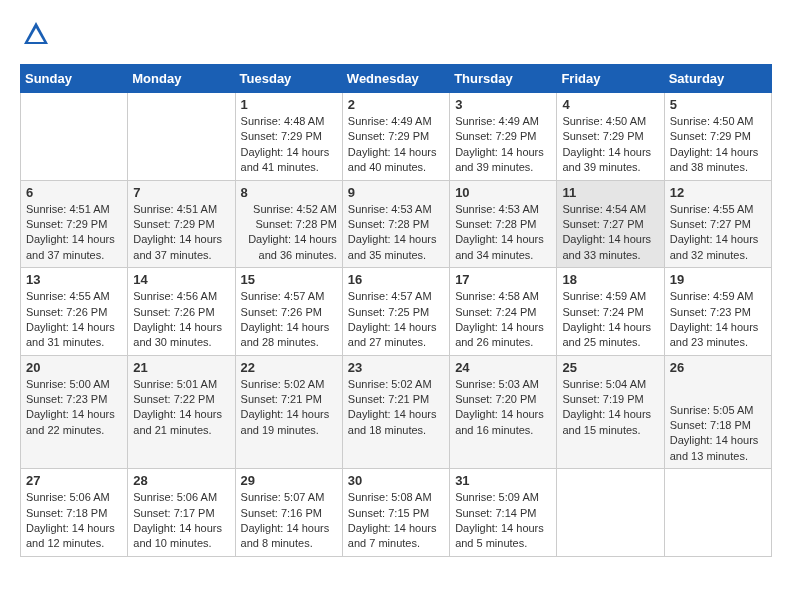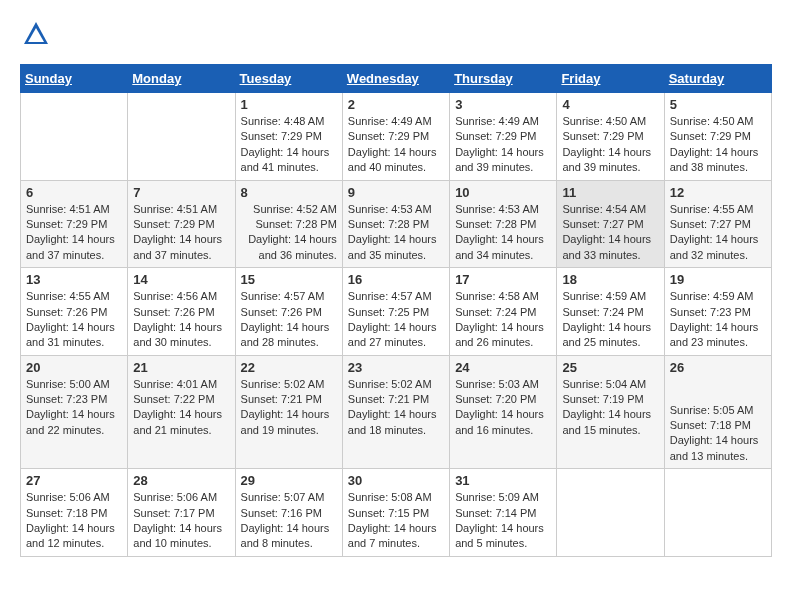--- a/index.html
+++ b/index.html
@@ -53,21 +53,20 @@
       border: 1px solid #ccc;
     }
     .calendar th {
       background: #1a5fb4;
       color: #fff;
       font-size: 13px;
       font-weight: bold;
       padding: 6px 4px;
       text-align: left;
       border: 1px solid #1a5fb4;
-      text-decoration: underline;
     }
     .calendar td {
       vertical-align: top;
       border: 1px solid #ccc;
       padding: 4px 5px;
       width: calc(100% / 7);
       min-height: 80px;
       background: #fff;
     }
     .calendar tr:nth-child(even) td {
@@ -245,21 +244,21 @@
       </tr>
       <tr>
         <td style="background: rgb(245, 245, 245);">
           <span class="day-number">20</span>
           <div class="day-info" style="white-space: pre-line;">Sunrise: 5:00 AM
 Sunset: 7:23 PM
 Daylight: 14 hours and 22 minutes.</div>
         </td>
         <td style="background: rgb(245, 245, 245);">
           <span class="day-number">21</span>
-          <div class="day-info" style="white-space: pre-line;">Sunrise: 4:01 AM
+          <div class="day-info" style="white-space: pre-line;">Sunrise: 5:01 AM
 Sunset: 7:22 PM
 Daylight: 14 hours and 21 minutes.</div>
         </td>
         <td style="background: rgb(245, 245, 245);">
           <span class="day-number">22</span>
           <div class="day-info" style="white-space: pre-line;">Sunrise: 5:02 AM
 Sunset: 7:21 PM
 Daylight: 14 hours and 19 minutes.</div>
         </td>
         <td style="background: rgb(245, 245, 245);">

